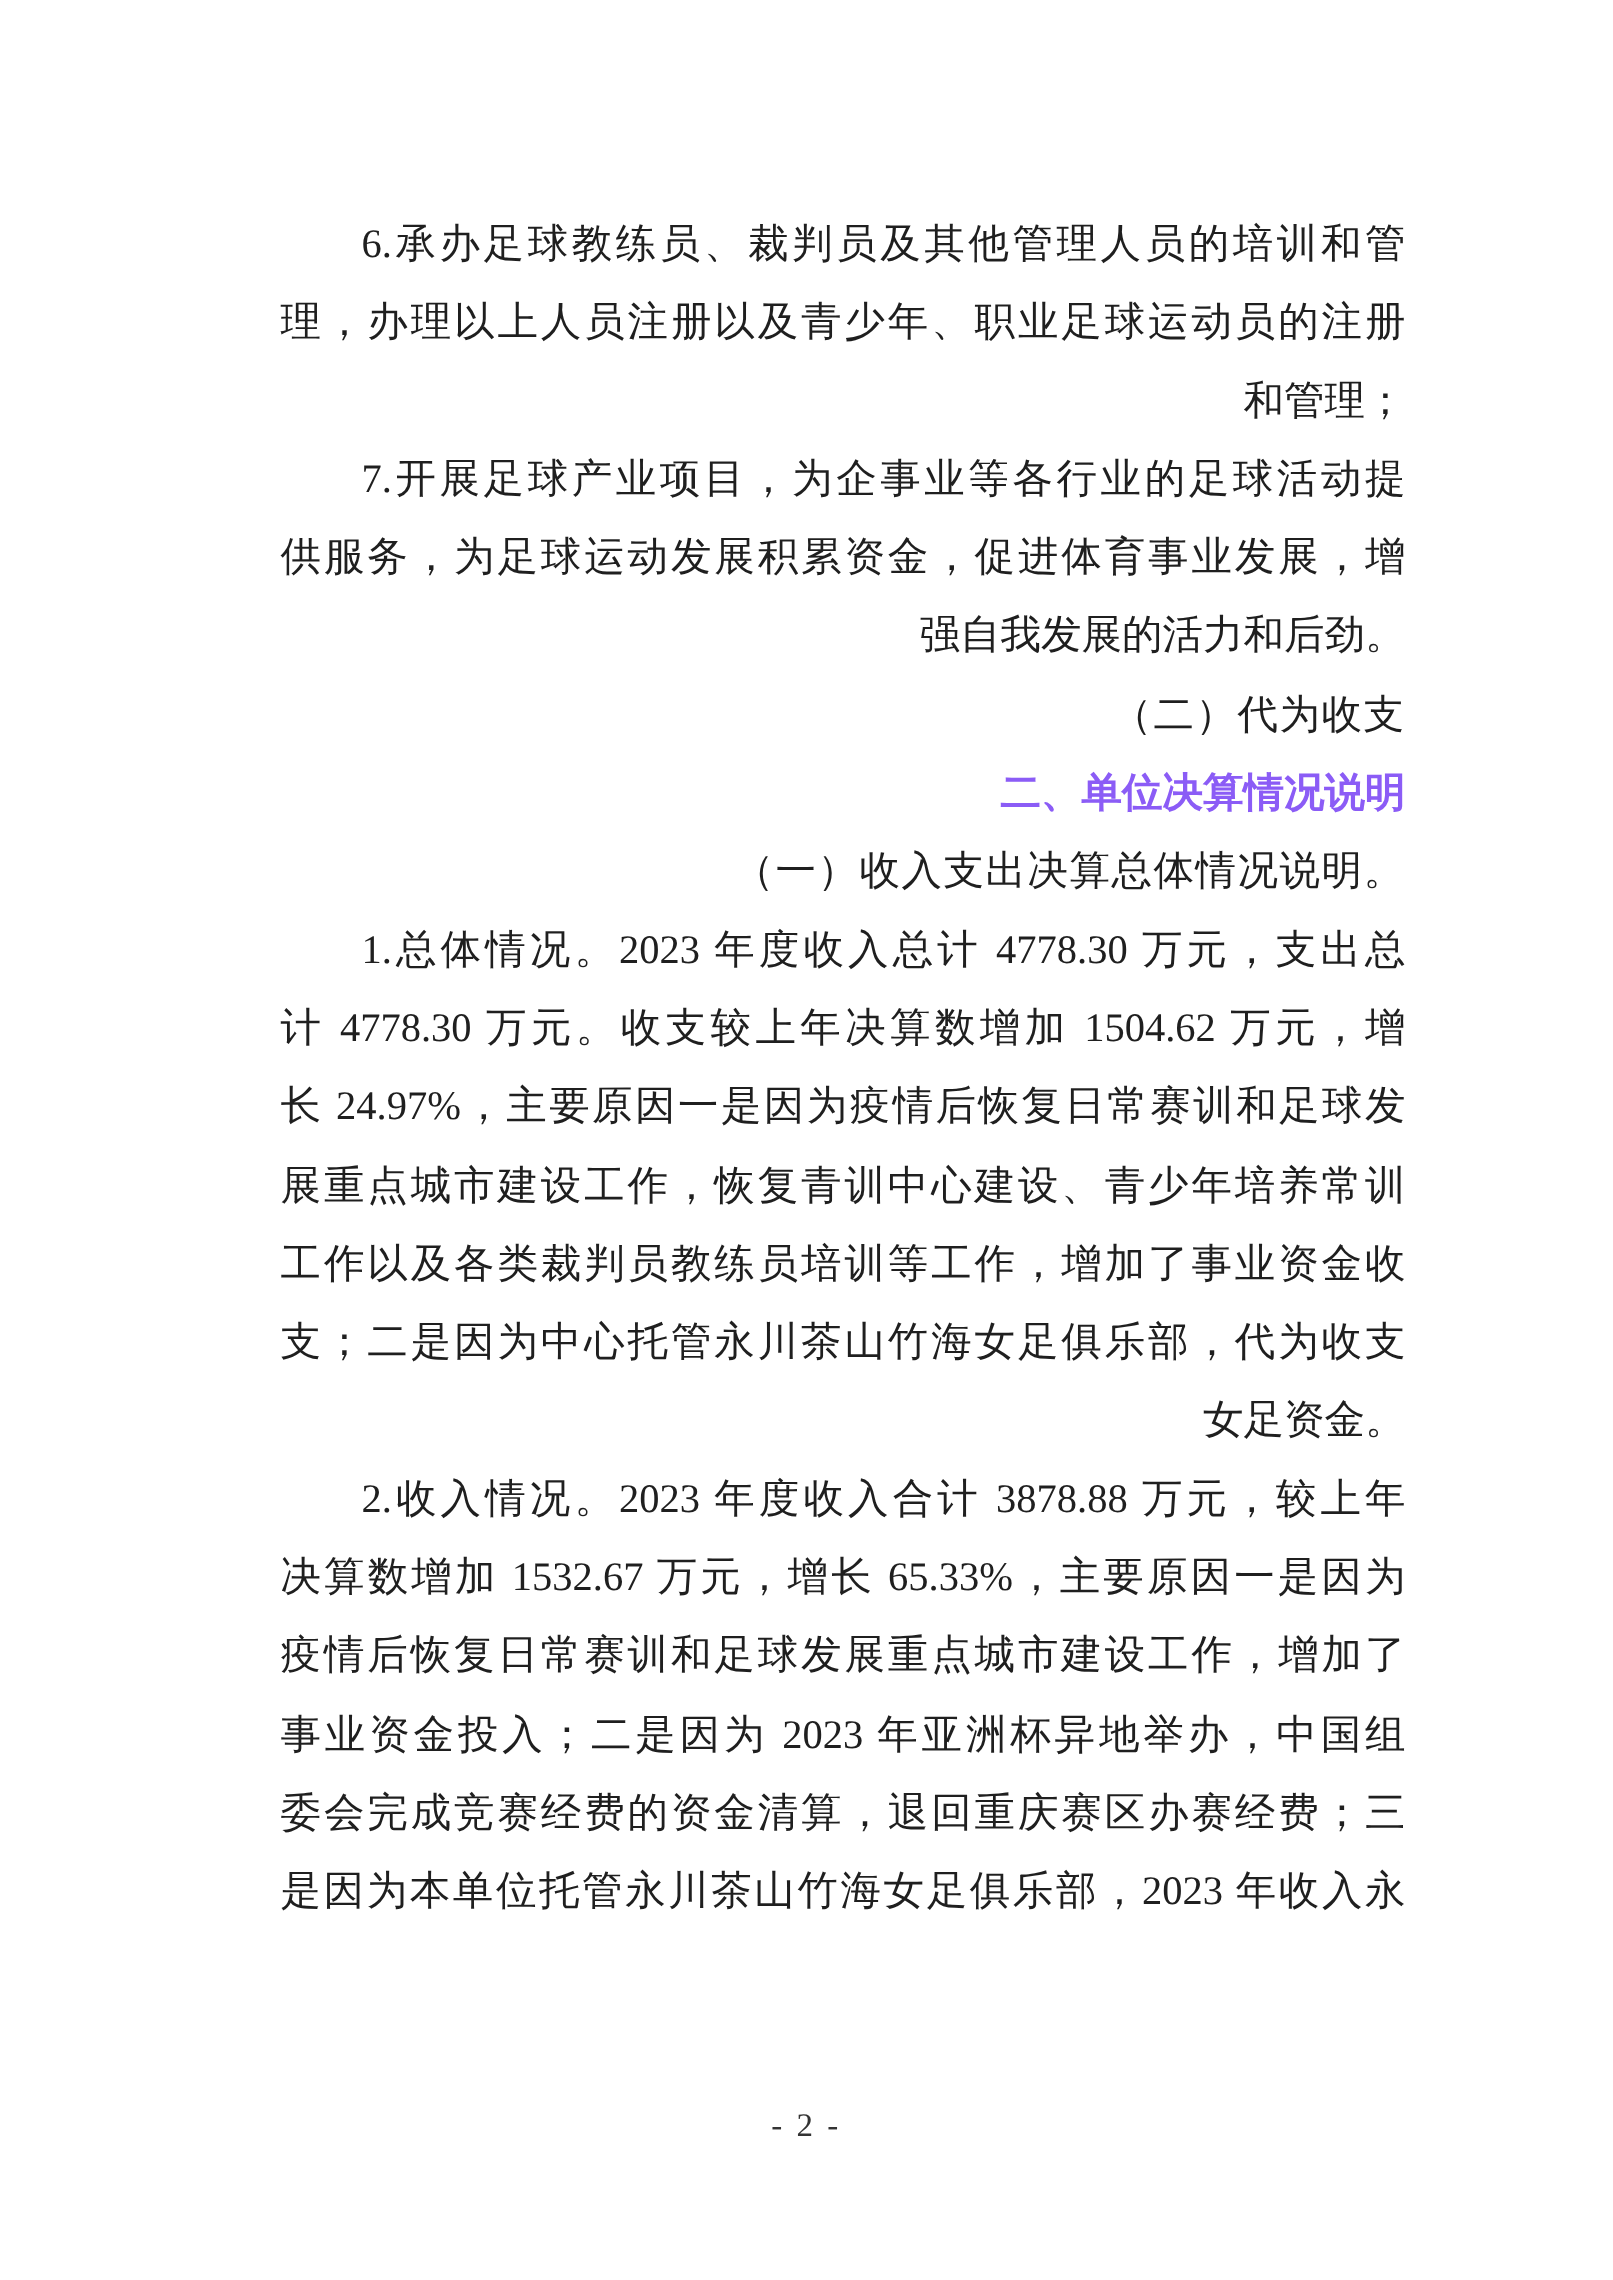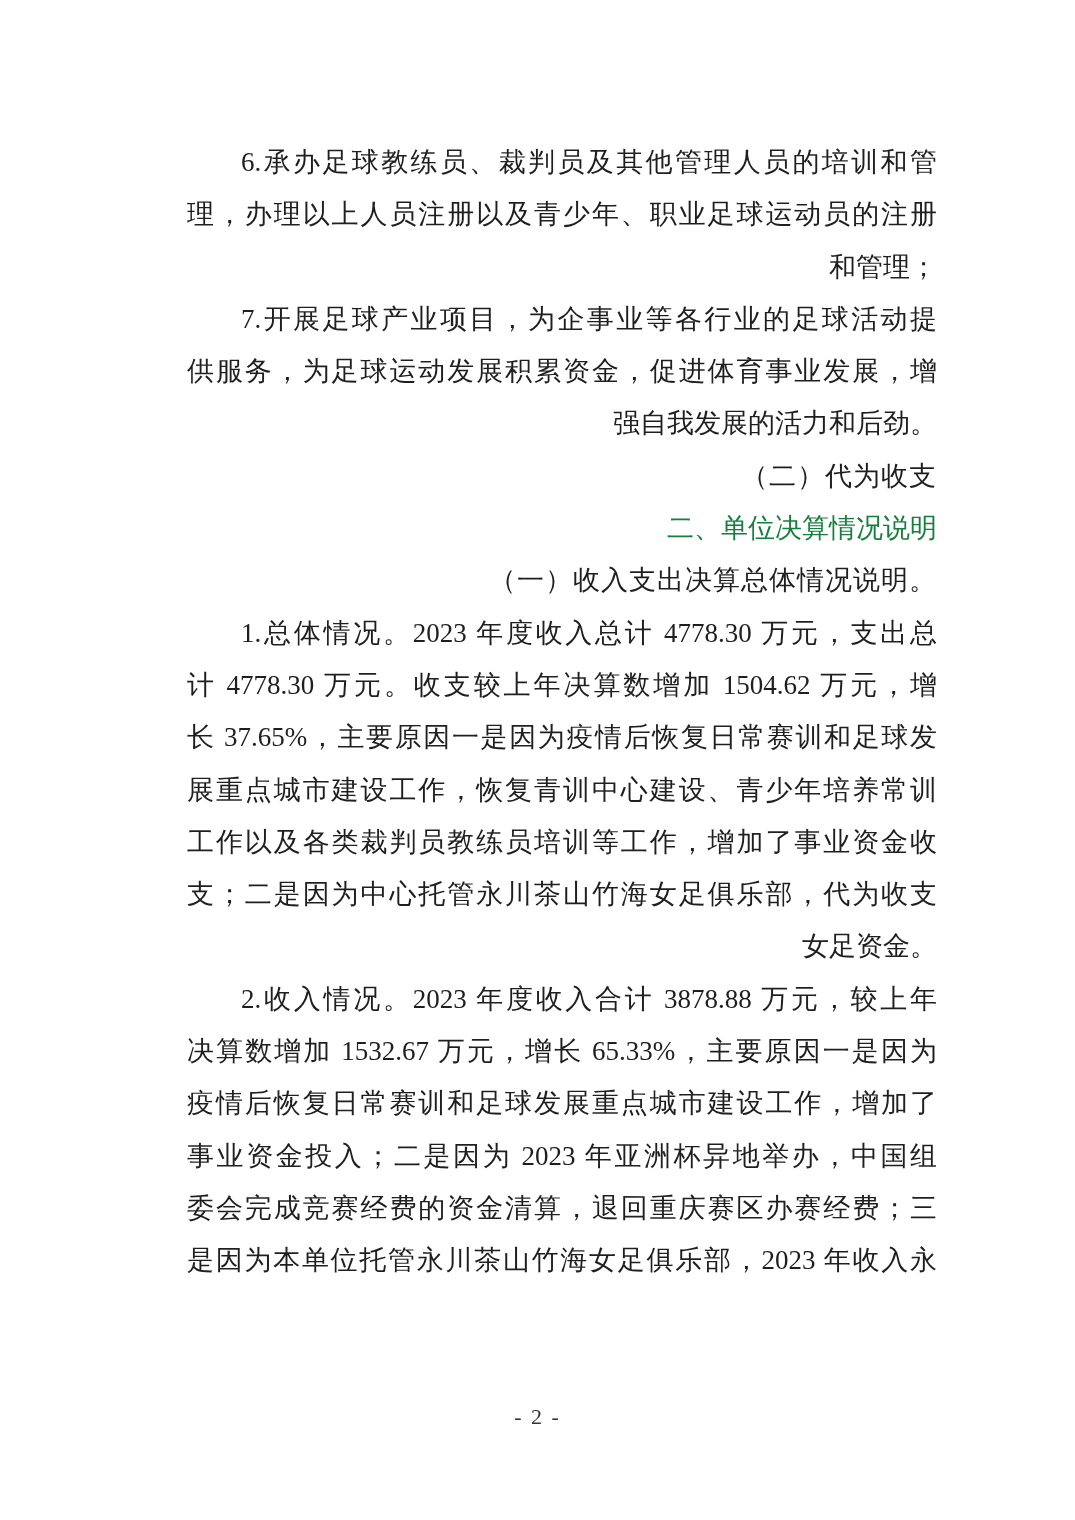--- a/index.html
+++ b/index.html
@@ -33,22 +33,22 @@
   .just {
     white-space: normal;
     text-align: justify;
     text-align-last: justify;
   }
   .indent {
     text-indent: 2em;
   }
   .hei {
     font-family: "Liberation Sans", "DejaVu Sans", sans-serif;
-    font-weight: 400;
-    color: #15803d;
+    font-weight: 700;
+    color: #8b5cf6;
   }
   .kai {
     font-weight: 400;
     letter-spacing: 1px;
   }
   .page-number {
     position: absolute;
     left: 0;
     right: 0;
     top: 1404px;
@@ -67,21 +67,21 @@
     <div class="line just">理，办理以上人员注册以及青少年、职业足球运动员的注册</div>
     <div class="line">和管理；</div>
     <div class="line just indent">7.开展足球产业项目，为企事业等各行业的足球活动提</div>
     <div class="line just">供服务，为足球运动发展积累资金，促进体育事业发展，增</div>
     <div class="line">强自我发展的活力和后劲。</div>
     <div class="line indent kai">（二）代为收支</div>
     <div class="line indent hei">二、单位决算情况说明</div>
     <div class="line indent kai">（一）收入支出决算总体情况说明。</div>
     <div class="line just indent">1.总体情况。2023 年度收入总计 4778.30 万元，支出总</div>
     <div class="line just">计 4778.30 万元。收支较上年决算数增加 1504.62 万元，增</div>
-    <div class="line just">长 37.65%，主要原因一是因为疫情后恢复日常赛训和足球发</div>
+    <div class="line just">长 24.97%，主要原因一是因为疫情后恢复日常赛训和足球发</div>
     <div class="line just">展重点城市建设工作，恢复青训中心建设、青少年培养常训</div>
     <div class="line just">工作以及各类裁判员教练员培训等工作，增加了事业资金收</div>
     <div class="line just">支；二是因为中心托管永川茶山竹海女足俱乐部，代为收支</div>
     <div class="line">女足资金。</div>
     <div class="line just indent">2.收入情况。2023 年度收入合计 3878.88 万元，较上年</div>
     <div class="line just">决算数增加 1532.67 万元，增长 65.33%，主要原因一是因为</div>
     <div class="line just">疫情后恢复日常赛训和足球发展重点城市建设工作，增加了</div>
     <div class="line just">事业资金投入；二是因为 2023 年亚洲杯异地举办，中国组</div>
     <div class="line just">委会完成竞赛经费的资金清算，退回重庆赛区办赛经费；三</div>
     <div class="line just">是因为本单位托管永川茶山竹海女足俱乐部，2023 年收入永</div>

